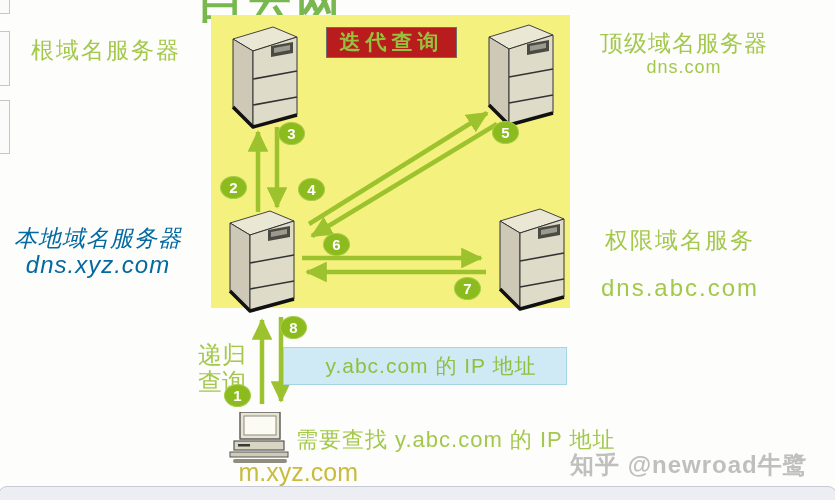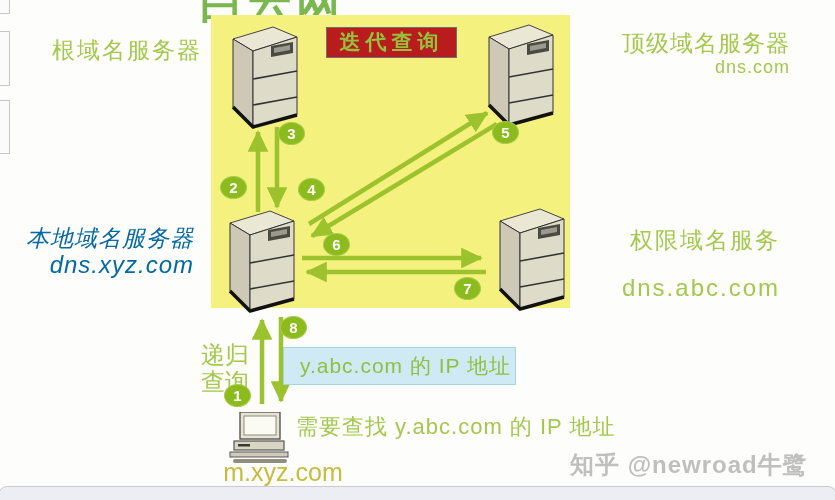--- a/index.html
+++ b/index.html
@@ -20,41 +20,41 @@
   .pc{position:absolute;width:66px;height:52px;}
   
   .badge{
     position:absolute;width:27px;height:23px;border-radius:50%;
     background:#8cbb1e;border:1px solid #a9cc4a;box-sizing:border-box;
     color:#ffffff;font-weight:bold;font-size:15px;line-height:21px;text-align:center;
   }
   
   .lbl-green{color:#a3c84b;}
   .lbl-cyan{color:#0369a1;font-style:italic;}
-  .label{position:absolute;text-align:right;line-height:1.12;}
+  .label{position:absolute;text-align:center;line-height:1.12;}
   #root-label{left:10px;top:38px;width:192px;font-size:23px;letter-spacing:2px;}
   #tld-label{left:578px;top:31px;width:212px;font-size:23px;letter-spacing:1px;}
   #tld-domain{font-size:18px;letter-spacing:1px;}
   #local-label{left:2px;top:226px;width:192px;font-size:23px;letter-spacing:1px;}
   #local-domain{font-size:24px;}
   #auth-label{left:580px;top:228px;width:200px;font-size:23px;letter-spacing:2px;}
   #auth-domain{font-size:24px;margin-top:21px;}
   #recursive-label{left:195px;top:341px;width:54px;font-size:24px;line-height:27px;}
   #iter-box{
     left:326px;top:27px;width:131px;height:31px;background:#b91c1c;
     border:1px solid #6f6f6f;box-sizing:border-box;text-align:center;
     font-size:21px;line-height:28px;letter-spacing:5px;color:#95c23c;font-weight:bold;
   }
   #answer-box{
-    left:283px;top:347px;width:233px;height:38px;background:#cfeaf5;
+    left:283px;top:347px;width:284px;height:38px;background:#cfeaf5;
     border:1px solid #a5d4e4;box-sizing:border-box;text-align:center;
     font-size:21px;line-height:36px;color:#8fc140;letter-spacing:1px;padding-left:12px;
   }
-  #client-query{left:296px;top:415px;width:400px;font-size:22px;text-align:left;letter-spacing:1px;}
-  #client-domain{left:208px;top:458px;width:150px;font-size:25px;color:#c8bc3e;text-align:center;}
+  #client-query{left:296px;top:428px;width:400px;font-size:22px;text-align:left;letter-spacing:1px;}
+  #client-domain{left:208px;top:458px;width:150px;font-size:25px;color:#c8bc3e;text-align:right;}
   #wm-top{left:200px;top:-26px;font-size:44px;font-weight:bold;color:#79b84e;letter-spacing:4px;}
   #wm-bottom{left:570px;top:449px;font-size:24px;color:rgba(170,170,170,0.75);letter-spacing:1px;font-weight:bold;}
   
   #bottom-panel{
     left:-2px;top:486px;width:839px;height:18px;background:#eceef4;
     border:1px solid #c7cad5;border-radius:9px 9px 0 0;box-sizing:border-box;
   }
   svg{display:block;}
 </style>
 </head>

